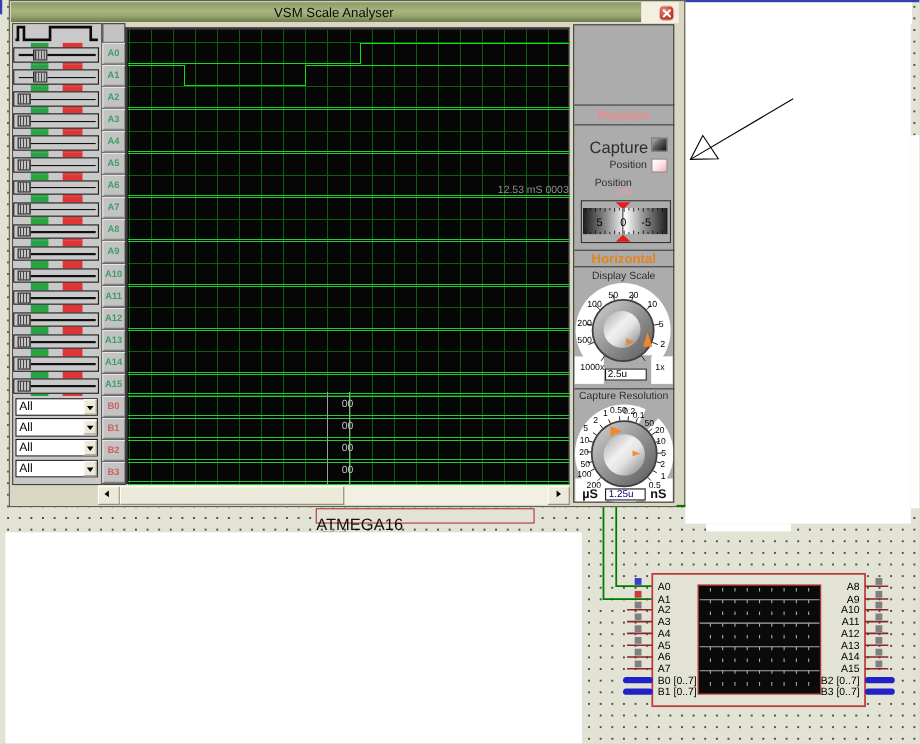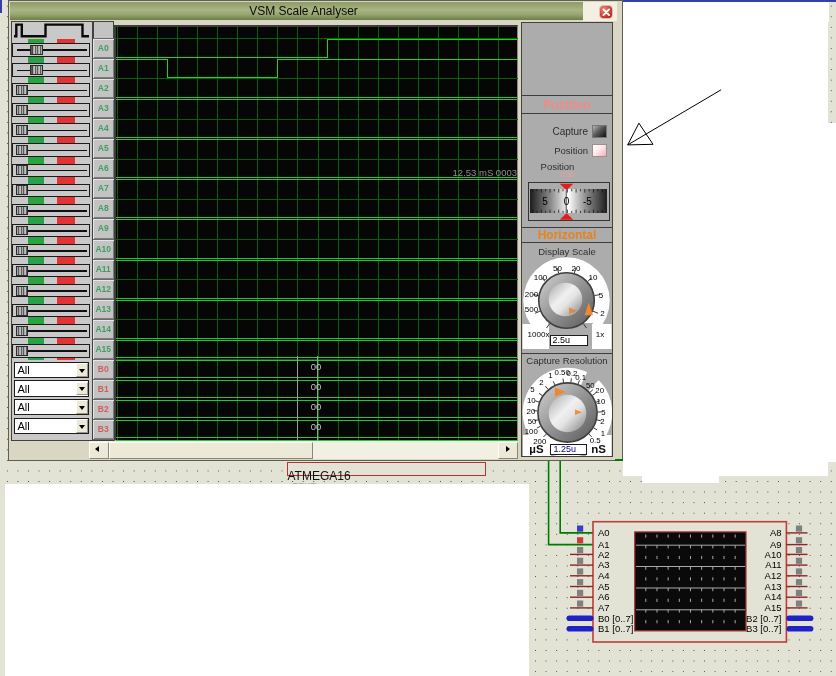--- a/index.html
+++ b/index.html
@@ -13,21 +13,21 @@
 </style></head><body>
 <div id="dots"></div>
 
 <div class="white" style="left:616.5px;top:1.5px;width:212px;height:20px;"></div>
 <div class="white" style="left:622.5px;top:2px;width:205.5px;height:474px;"></div>
 <div class="white" style="left:828px;top:123px;width:8px;height:339px;"></div>
 <div class="white" style="left:642px;top:476px;width:77px;height:6.5px;"></div>
 <div class="abs" style="left:617px;top:0;width:219px;height:2px;background:#3340a8;"></div>
 <div class="abs" style="left:0;top:0;width:2px;height:13px;background:#3340a8;"></div>
 <div class="abs" style="left:287px;top:461.5px;width:197px;height:12px;border:1.2px solid #b03434;background:#e3e3d5;"></div>
-<div class="abs" style="left:287.5px;top:469px;font-size:12px;color:#111;">ATMEGA16</div>
+<div class="abs" style="left:287.5px;top:469px;font-size:15px;color:#111;">ATMEGA16</div>
 <div class="abs" style="left:287.5px;top:481px;font-size:9px;color:#a9a99b;">&lt;TEXT&gt;</div>
 <svg class="abs" style="left:520px;top:455px;" width="316" height="221" viewBox="0 0 316 221">
     <g stroke="#007a00" stroke-width="1.6" fill="none">
       <path d="M 40.2 0 L 40.2 77.9 L 73 77.9"></path>
       <path d="M 28.6 0 L 28.6 89.6 L 73 89.6"></path>
     </g>
     <rect x="73" y="66.7" width="193.4" height="120.3" fill="#e3e3d5" stroke="#c03a3a" stroke-width="1.6"></rect>
     <rect x="114.7" y="76.9" width="111.3" height="99" fill="#0a0a0a" stroke="#b03434" stroke-width="1.2"></rect>
     <line x1="116" y1="90.2" x2="225" y2="90.2" stroke="#a8aca8" stroke-width="1"></line>
     <line x1="116" y1="111.5" x2="225" y2="111.5" stroke="#a8aca8" stroke-width="1"></line>
@@ -371,21 +371,21 @@
     </g>
     <text x="401" y="148.5" font-family="Liberation Sans,sans-serif" font-size="9.5" fill="#8f8f8f" text-anchor="end">12.53 mS 0003</text>
   </svg>
 <div class="abs" style="left:520.8px;top:21.5px;width:92.5px;height:435px;background:#acacac;border:1px solid #42423a;box-sizing:border-box;"></div>
 <div class="abs" style="left:521.5px;top:95.2px;width:91px;height:1.2px;background:#3e3e38;"></div>
 <div class="abs" style="left:521.5px;top:112.8px;width:91px;height:1.2px;background:#3e3e38;"></div>
 <div class="abs" style="left:521.5px;top:226.6px;width:91px;height:1.2px;background:#3e3e38;"></div>
 <div class="abs" style="left:521.5px;top:242px;width:91px;height:1.2px;background:#3e3e38;"></div>
 <div class="abs" style="left:521.5px;top:352.6px;width:91px;height:1.2px;background:#3e3e38;"></div>
 <div class="abs" style="left:521.5px;top:97.5px;width:91px;text-align:center;font-size:12px;font-weight:bold;color:#f08a8a;">Position</div>
-<div class="abs" style="left:536px;top:126.3px;width:52px;text-align:right;font-size:10px;color:#2e2e2e;">Capture</div>
+<div class="abs" style="left:536px;top:126.3px;width:52px;text-align:right;font-size:15px;color:#2e2e2e;">Capture</div>
 <div class="abs" style="left:592.3px;top:125.3px;width:15.2px;height:13.2px;border:1px solid #777;box-sizing:border-box;background:linear-gradient(135deg,#b5b5b5,#5a5a5a 45%,#101010);"></div>
 <div class="abs" style="left:536px;top:145.1px;width:52px;text-align:right;font-size:9.5px;color:#2e2e2e;">Position</div>
 <div class="abs" style="left:592.3px;top:144px;width:15.2px;height:13.2px;border:1px solid #9a8f8f;box-sizing:border-box;background:linear-gradient(135deg,#ffffff,#fde9ec 45%,#f4aebb);"></div>
 <div class="abs" style="left:521.5px;top:161.2px;width:72px;text-align:center;font-size:9.5px;color:#2e2e2e;">Position</div>
 <div class="abs" style="left:521.5px;top:170.8px;width:91px;text-align:center;font-size:7px;color:#f49c9c;">0.00</div>
 <div class="abs" style="left:528px;top:181.5px;width:81.5px;height:39.5px;border:1.2px solid #35352f;box-sizing:border-box;background:#acacac;"></div>
 <svg class="abs" style="left:528px;top:181.5px;" width="81.5" height="39.5" viewBox="0 0 81.5 39.5">
     <polygon points="31.7,1.8 45.3,1.8 38.5,8.2" fill="#e51c1c"></polygon>
     <polygon points="31.7,37.7 45.3,37.7 38.5,31.3" fill="#e51c1c"></polygon>
   </svg>

